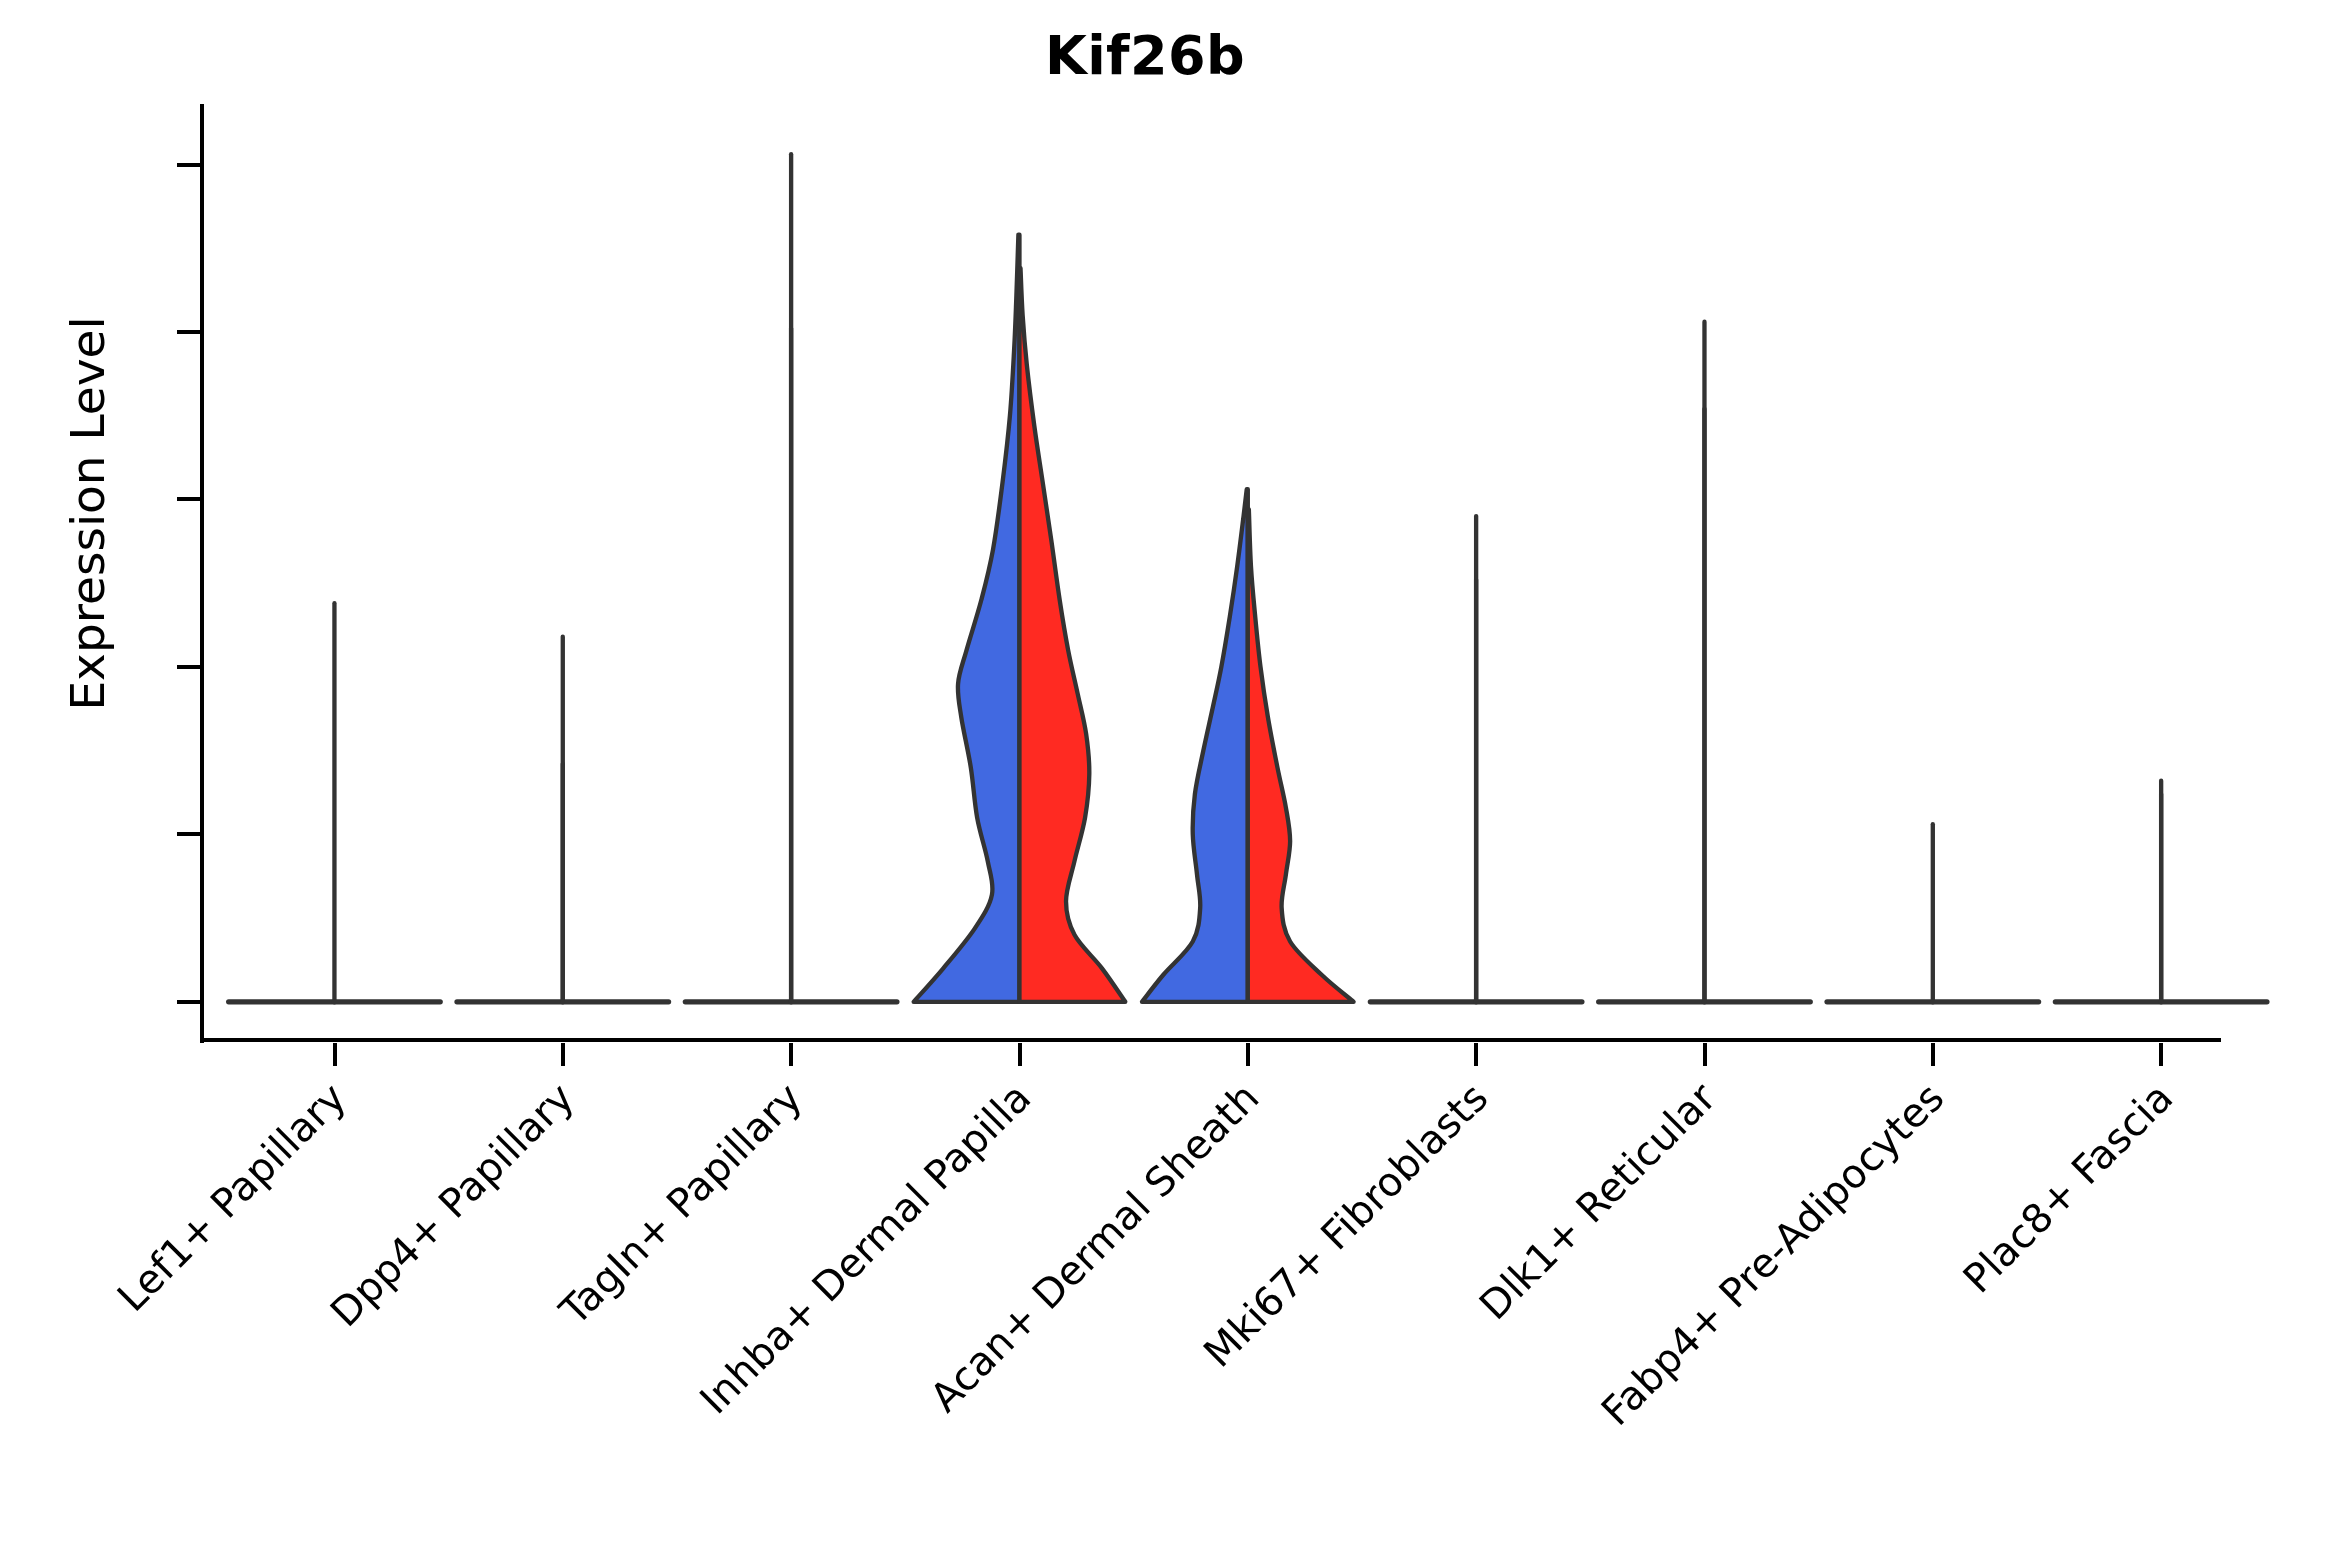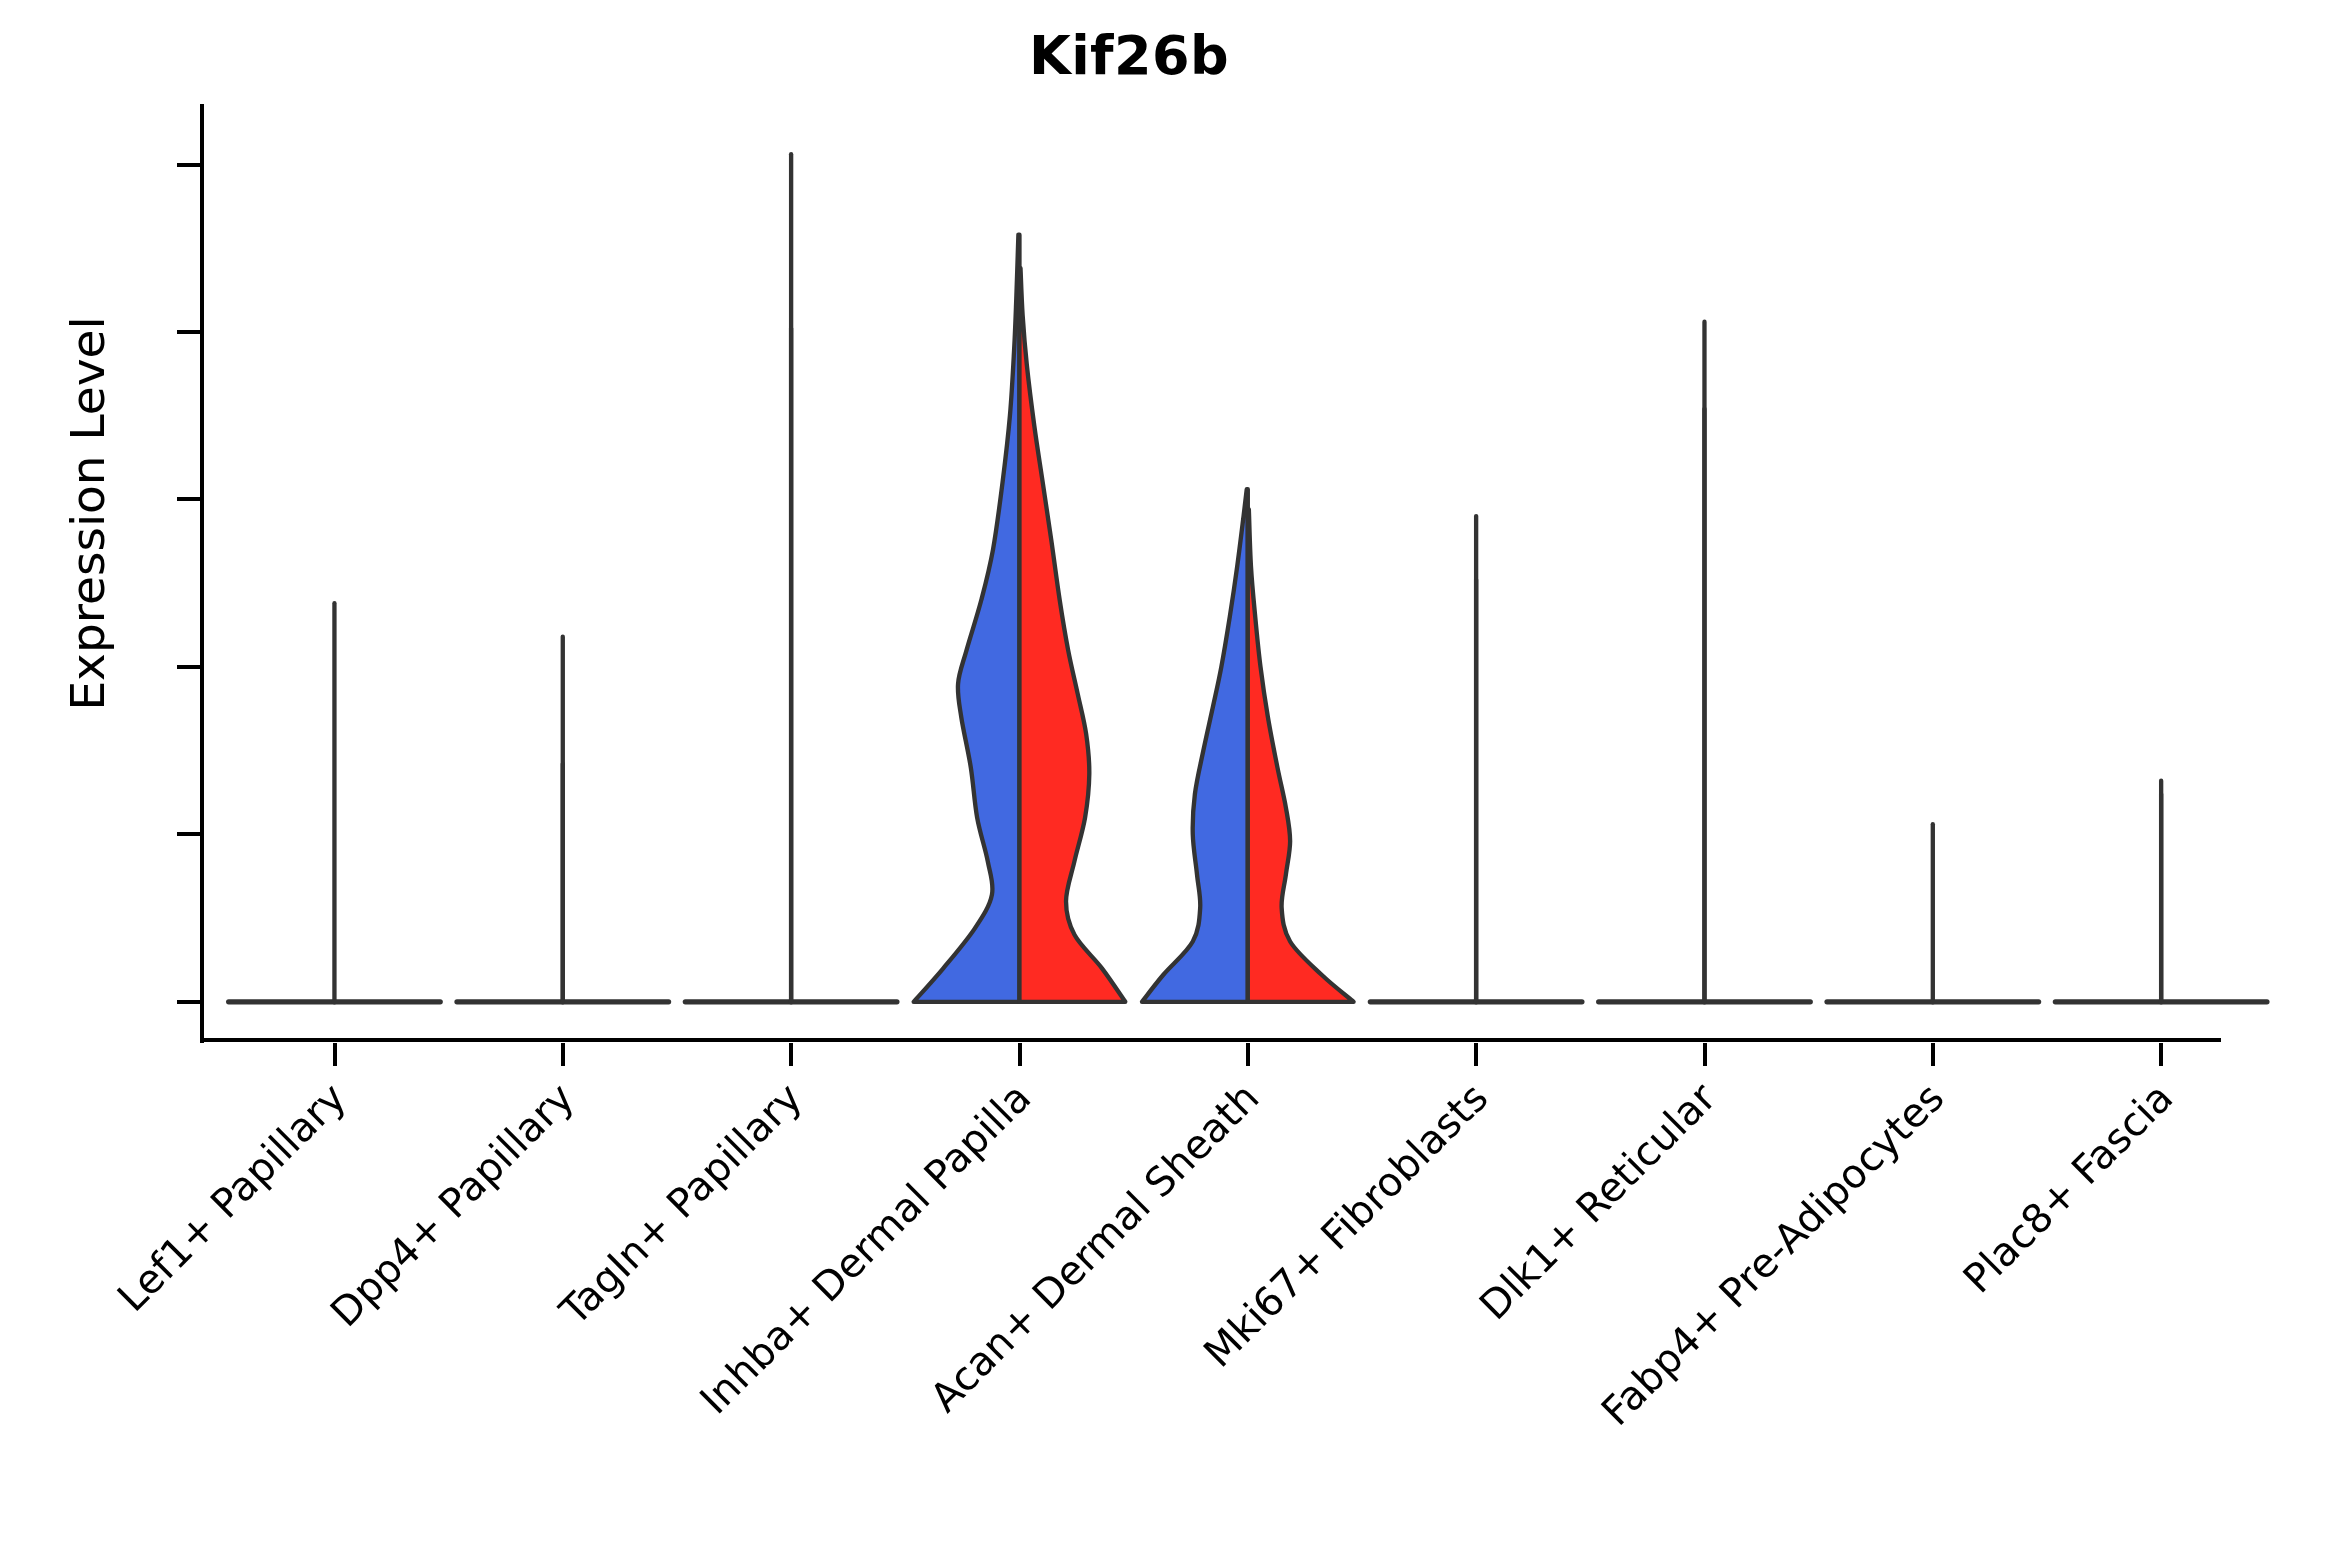--- a/index.html
+++ b/index.html
@@ -1,20 +1,20 @@
 <!DOCTYPE html>
 <html style="font-size:14px"><head>
 <meta charset="utf-8">
 <style>
   html,body{margin:0;padding:0;background:#ffffff;}
   body{width:2342px;height:1561px;overflow:hidden;font-family:"DejaVu Sans",sans-serif;}
   #root{position:relative;width:2342px;height:1561px;background:#ffffff;}
 
   #plot-title{
-    position:absolute;left:0;top:24px;width:2258px;
+    position:absolute;left:16px;top:24px;width:2258px;
     text-align:center;font-size:54px;font-weight:bold;color:#000;
     letter-spacing:0.4px;font-family:"DejaVu Sans",sans-serif;
   }
 
   #ylabel{
     position:absolute;left:-260px;top:486px;width:694px;
     text-align:center;font-size:47px;color:#000;
     transform:rotate(-90deg);transform-origin:center center;
     font-family:"DejaVu Sans",sans-serif;white-space:nowrap;
   }

